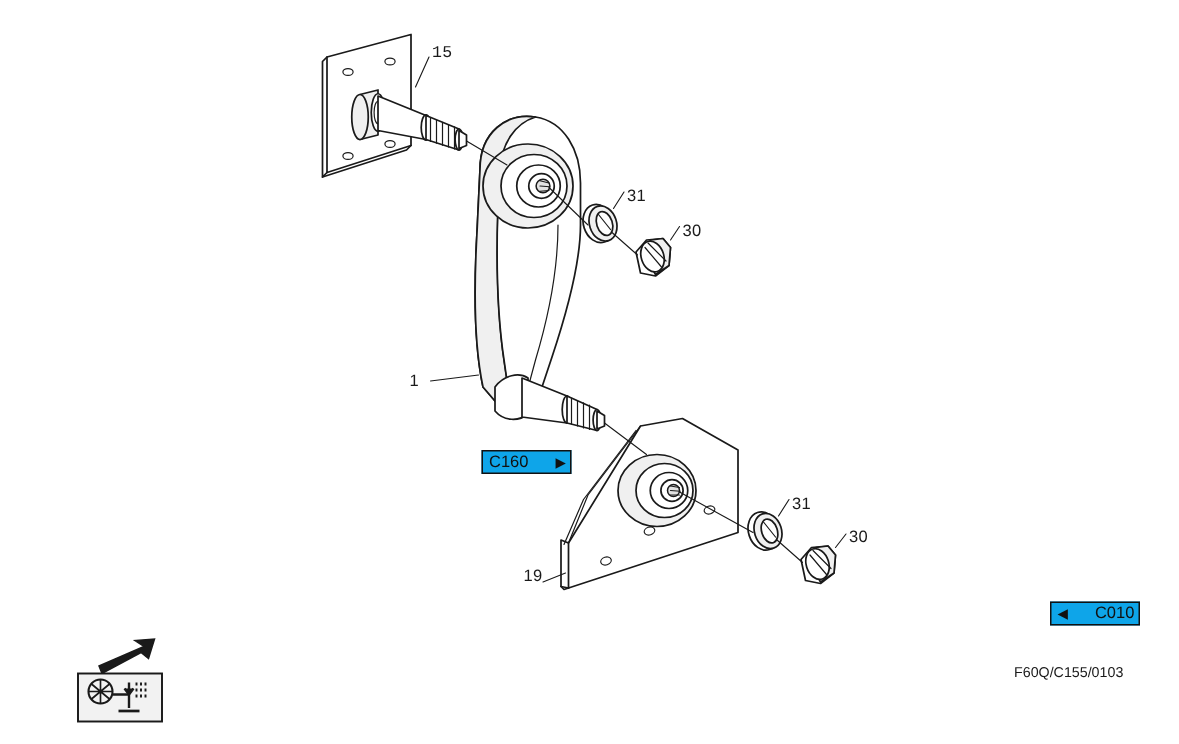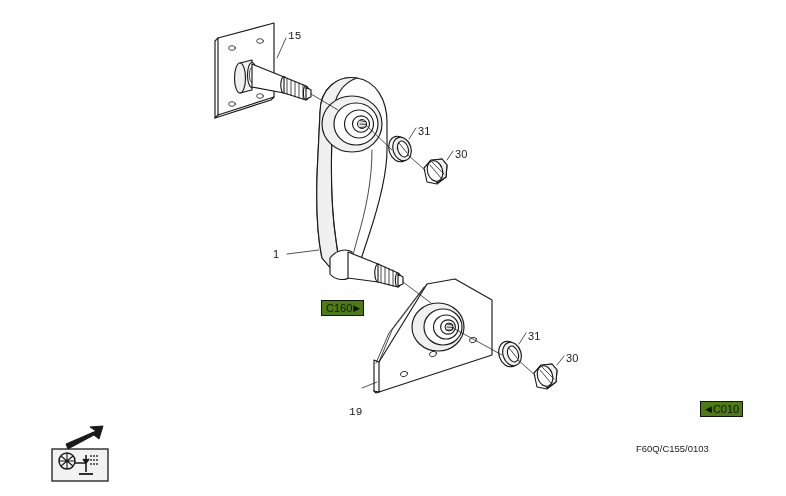--- a/index.html
+++ b/index.html
@@ -24,29 +24,29 @@
     position: absolute;
     font-family: "Liberation Sans", sans-serif;
     font-size: 11px;
     color: #1a1a1a;
     white-space: nowrap;
     letter-spacing: 0.2px;
   }
   .refbox {
     position: absolute;
     border: 1.3px solid #111;
-    background: #4d7c0f;
+    background: #0ea5e9;
     padding: 1px 3px 1px 4px;
     font-family: "Liberation Sans", sans-serif;
     font-size: 11px;
     color: #111;
     line-height: 12px;
     display: flex;
     align-items: center;
-    gap: 1px;
+    gap: 18px;
     white-space: nowrap;
   }
   .refbox .tri {
     font-size: 9px;
     line-height: 9px;
   }
   .drawing-no {
     position: absolute;
     font-family: "Liberation Sans", sans-serif;
     font-size: 9.5px;
@@ -238,27 +238,27 @@
                M91,459 L91,461 M94,459 L94,461 M97,459 L97,461
                M91,463 L91,465 M94,463 L94,465 M97,463 L97,465" stroke-width="1.3"></path>
     </g>
   </g>
 </svg>
 
 <div class="callout" style="left:288px; top:30px;font-family:Liberation Mono, monospace;">15</div>
 <div class="callout" style="left:418px; top:125px;">31</div>
 <div class="callout" style="left:455px; top:148px;">30</div>
 <div class="callout" style="left:273px; top:248px;">1</div>
-<div class="callout" style="left:349px; top:406px;font-family:Liberation Mono, monospace;">19</div>
+<div class="callout" style="left:349px; top:378px;">19</div>
 <div class="callout" style="left:528px; top:330px;">31</div>
 <div class="callout" style="left:566px; top:352px;">30</div>
 
 <div class="refbox" style="left:321px; top:300px;">
   <span>C160</span>
   <span class="tri">▶</span>
 </div>
 
 <div class="refbox" style="left:700px; top:401px;">
   <span class="tri">◀</span>
   <span>C010</span>
 </div>
 
-<div class="drawing-no" style="left:636px; top:443px;">F60Q/C155/0103</div>
+<div class="drawing-no" style="left:676px; top:443px;">F60Q/C155/0103</div>
 
 </body></html>

